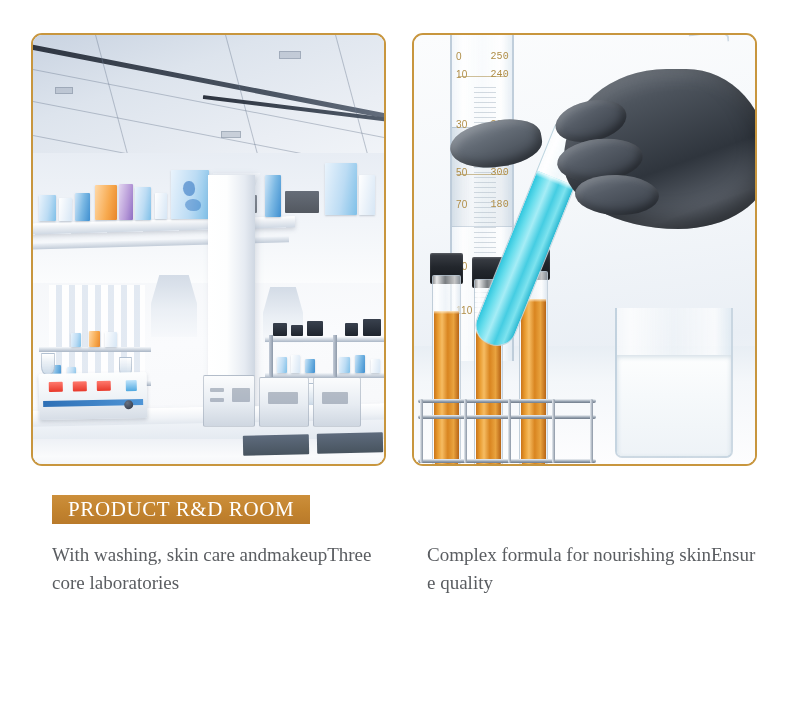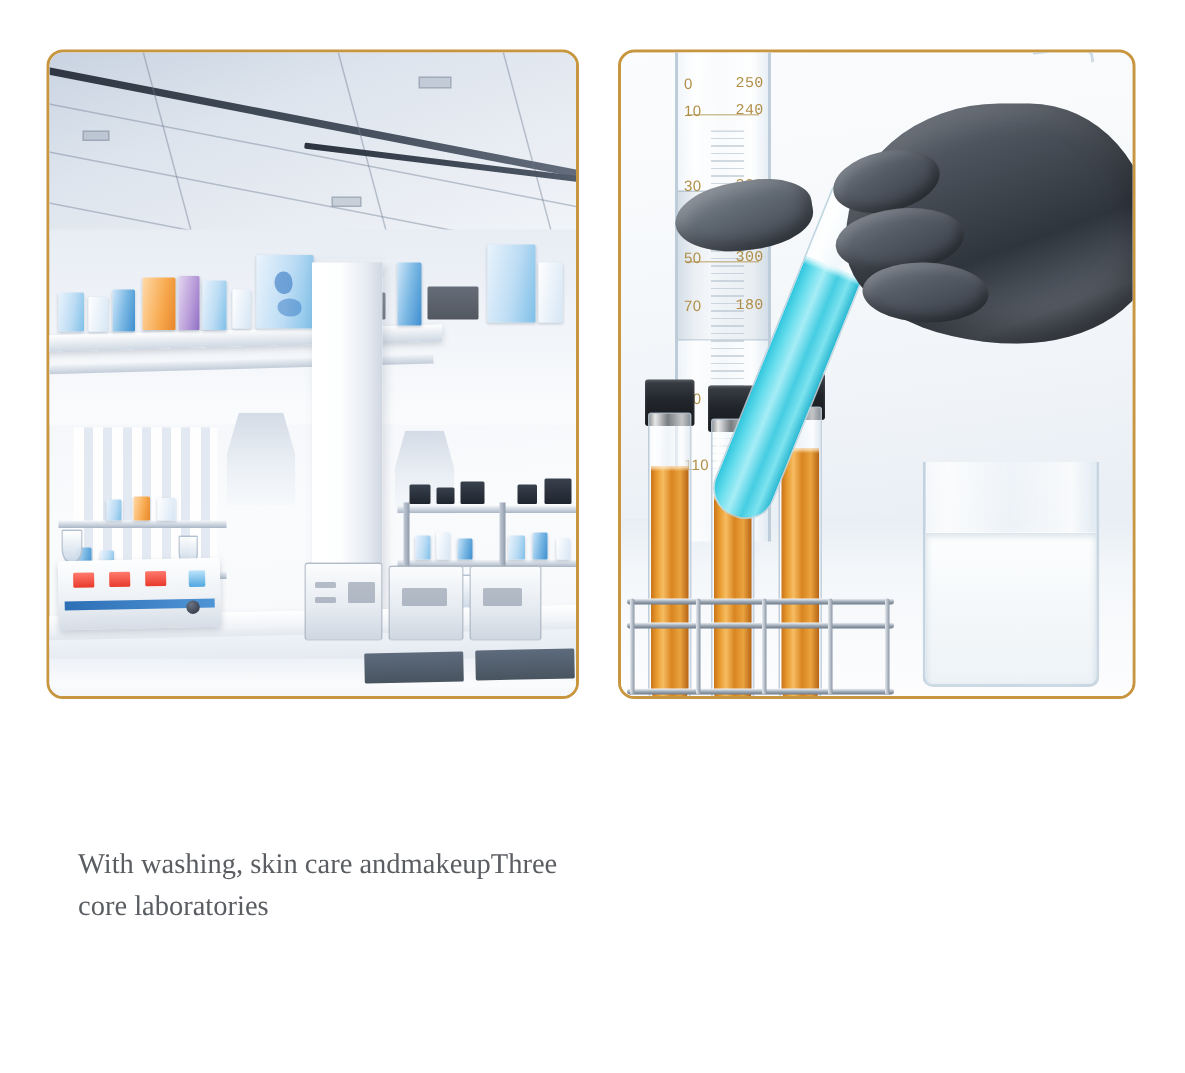--- a/index.html
+++ b/index.html
@@ -322,21 +322,21 @@
   .banner-left  { left: 21px; }
   .banner-right { left: 15px; }
 
   
   .desc {
     position: absolute; top: 508px; width: 330px;
     font-family: "Liberation Serif", serif;
     font-size: 19px; line-height: 28px; color: #5a5d61;
     word-break: break-all;
   }
-  .desc-left  { left: 21px; margin-top: 22px; }
+  .desc-left  { left: 21px; }
   .desc-right { left: 15px; }
 </style>
 </head>
 <body>
 
 <div class="page">
 
   <div class="col col-left">
 
     <div class="photo-frame">
@@ -439,20 +439,23 @@
           <div class="analyzer" style="left:226px; top:342px; width:50px; height:50px;">
             <div class="analyzer-slot" style="left:8px; top:14px; width:30px; height:12px;"></div>
           </div>
           <div class="analyzer" style="left:280px; top:342px; width:48px; height:50px;">
             <div class="analyzer-slot" style="left:8px; top:14px; width:26px; height:12px;"></div>
           </div>
         </div>
       </div>
     </div>
 
+    <div class="banner banner-left">
+      <span class="banner-text">PRODUCT R&amp;D ROOM</span>
+    </div>
 
     <div class="desc desc-left">With washing, skin care andmakeupThree core laboratories</div>
   </div>
 
   <div class="col col-right">
 
     <div class="photo-frame">
       <div class="photo-inner">
         <div class="props">
 
@@ -530,15 +533,16 @@
           <div class="glove"></div>
           <div class="finger" style="right:128px; top:66px; width:72px; height:40px; transform:rotate(-12deg);"></div>
           <div class="finger" style="right:112px; top:104px; width:86px; height:42px; transform:rotate(-6deg);"></div>
           <div class="finger" style="right:96px; top:140px; width:84px; height:40px; transform:rotate(2deg);"></div>
           <div class="thumb"></div>
         </div>
       </div>
     </div>
 
 
+    <div class="desc desc-right">Complex formula for nourishing skinEnsure quality</div>
   </div>
 
 </div>
 
 </body></html>

